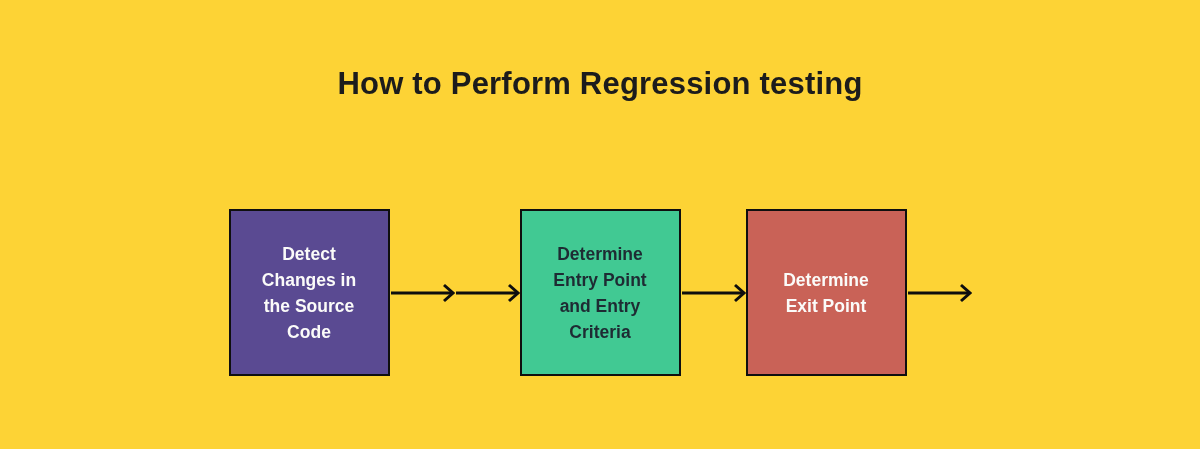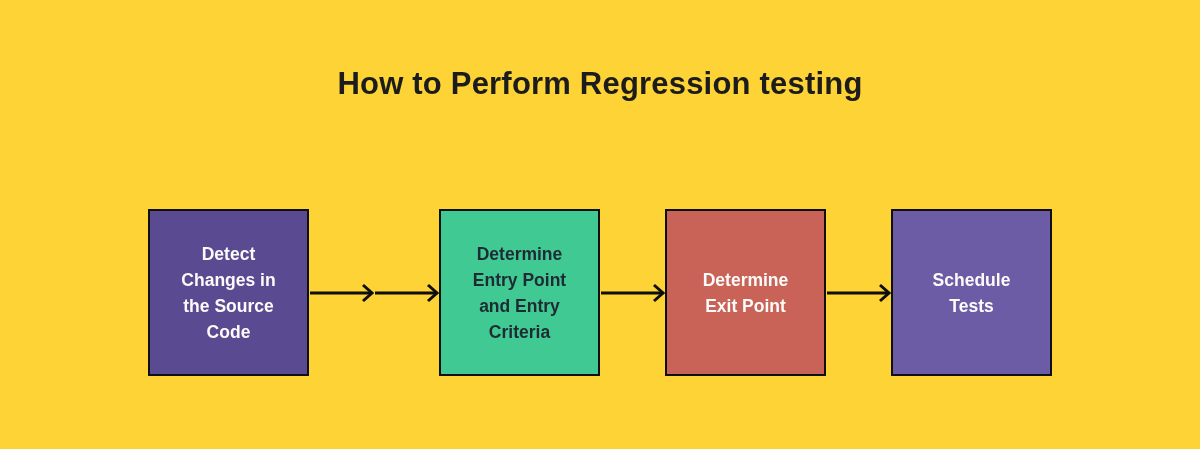--- a/index.html
+++ b/index.html
@@ -109,19 +109,15 @@
 Exit Point</div>
     </div>
 
     <div class="arrow" style="color: rgb(14, 14, 14);">
       <svg width="65" height="24" viewBox="0 0 65 24">
         <line x1="1" y1="12" x2="61" y2="12" stroke="currentColor" stroke-width="3"></line>
         <polyline points="54,4 63,12 54,20" fill="none" stroke="currentColor" stroke-width="3"></polyline>
       </svg>
     </div>
 
-    <div class="step" style="background-color: rgb(108, 92, 166); color: rgb(251, 251, 249);">
-      <div class="step-label">Schedule
-Tests</div>
-    </div>
 
   </div>
 </div>
 
 </body></html>

